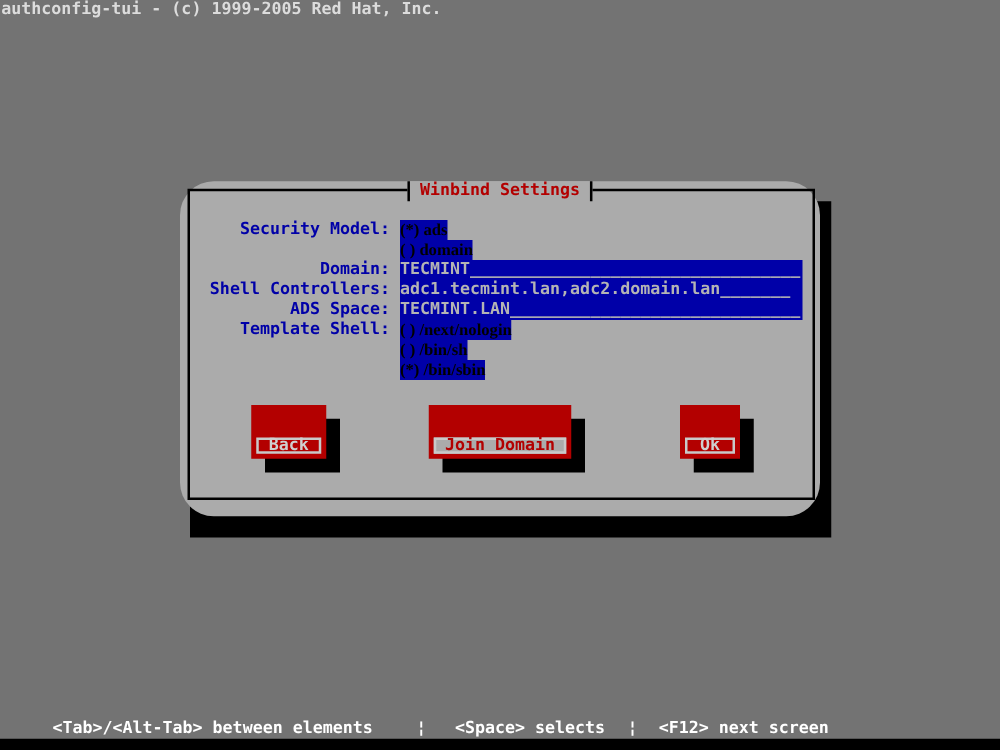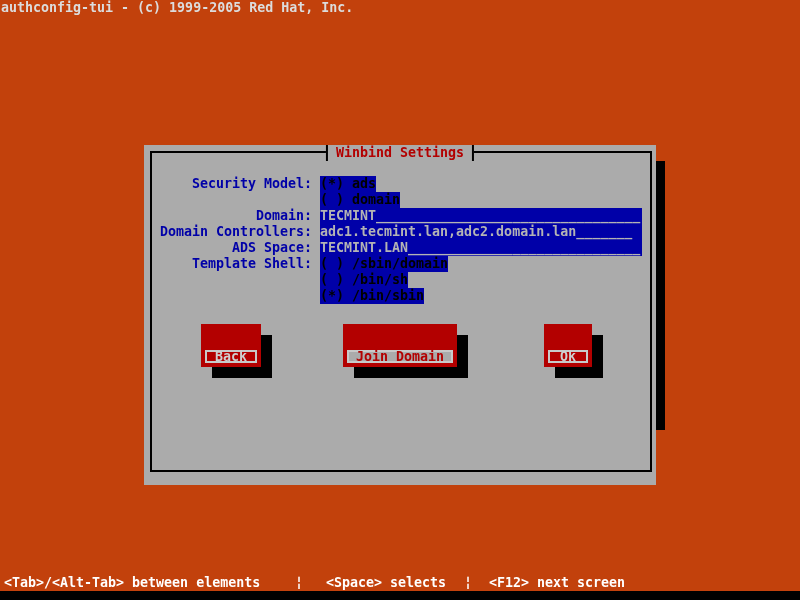--- a/index.html
+++ b/index.html
@@ -1,43 +1,43 @@
 <!DOCTYPE html>
 <html><head>
 <meta charset="utf-8">
 <style>
   html,body{margin:0;padding:0;background:#000;}
   .screen{
     position:relative;width:800px;height:600px;overflow:hidden;
-    background:#c2410c;
+    background:#737373;
     font-family:"DejaVu Sans Mono","Liberation Mono",monospace;
     font-weight:700;font-size:13.3px;line-height:16px;
     cursor:default;
   }
   .topbar{position:absolute;left:1px;top:0;height:16px;color:#dcdcdc;white-space:pre;}
   .dialog-shadow{position:absolute;left:152px;top:161px;width:513px;height:269px;background:#000;}
-  .dialog{position:absolute;left:144px;top:145px;width:512px;height:340px;background:#ababab;}
+  .dialog{position:absolute;left:144px;top:145px;width:512px;height:268px;background:#ababab;border-radius:27px;}
   .dialog-border{position:absolute;left:6px;top:6px;right:4px;bottom:13px;border:2px solid #000;}
   .dialog-title{
     position:absolute;top:0;left:50%;transform:translateX(-50%);
     height:16px;background:#ababab;color:#b30000;white-space:pre;
     padding:0 8px;border-left:2px solid #000;border-right:2px solid #000;
     z-index:3;
   }
   .flabel{position:absolute;left:16px;width:152px;height:16px;text-align:right;color:#0000a8;white-space:pre;}
-  .opt{position:absolute;left:176px;height:16px;background:#0000a8;color:#000;white-space:pre;}
+  .opt{position:absolute;left:176px;height:16px;background:#0000a8;color:#000;white-space:pre;font-family:Liberation Serif, serif;}
   .entry{position:absolute;left:176px;width:322px;height:16px;background:#0000a8;color:#b4b4b4;white-space:pre;overflow:hidden;}
   .btn-shadow{position:absolute;background:#000;height:43px;}
   .btn{position:absolute;height:43px;background:#b30000;}
   .btn-frame{position:absolute;left:4px;top:4px;right:4px;bottom:4px;border:2px solid #c9c9c9;
     display:flex;align-items:center;justify-content:center;white-space:pre;margin-top:22px;}
   .btn-label{color:#cfcfcf;}
   .btn.active .btn-frame{background:#ababab;}
   .btn.active .btn-label{color:#b30000;}
-  .helpbar span{position:absolute;top:575px;height:16px;color:#ffffff;white-space:pre;}
+  .helpbar span{position:absolute;top:575px;height:16px;color:#ffffff;white-space:pre;margin-left:38px;}
   .bottom-strip{position:absolute;left:0;top:591px;width:800px;height:9px;background:#000;}
 </style>
 </head>
 <body>
 
 <div class="screen">
 
   <div class="topbar">authconfig-tui - (c) 1999-2005 Red Hat, Inc.</div>
 
   <div class="dialog-shadow"></div>
@@ -46,28 +46,28 @@
     <div class="dialog-border"></div>
     <div class="dialog-title">Winbind Settings</div>
 
     <div class="flabel" style="top:31px">Security Model:</div>
     <div class="opt" style="top:31px">(*) ads</div>
     <div class="opt" style="top:47px">( ) domain</div>
 
     <div class="flabel" style="top:63px">Domain:</div>
     <div class="entry" style="top:63px">TECMINT_________________________________</div>
 
-    <div class="flabel" style="top:79px">Domain Controllers:</div>
+    <div class="flabel" style="top:79px">Shell Controllers:</div>
     <div class="entry" style="top:79px">adc1.tecmint.lan,adc2.domain.lan_______</div>
 
     <div class="flabel" style="top:95px">ADS Space:</div>
     <div class="entry" style="top:95px">TECMINT.LAN_____________________________</div>
 
     <div class="flabel" style="top:111px">Template Shell:</div>
-    <div class="opt" style="top:111px">( ) /sbin/domain</div>
+    <div class="opt" style="top:111px">( ) /next/nologin</div>
     <div class="opt" style="top:127px">( ) /bin/sh</div>
     <div class="opt" style="top:143px">(*) /bin/sbin</div>
 
     <div class="btn-shadow" style="left:68px;top:190px;width:60px"></div>
     <div class="btn" style="left:57px;top:179px;width:60px">
       <div class="btn-frame">
         <span class="btn-label">Back</span>
       </div>
     </div>
 

